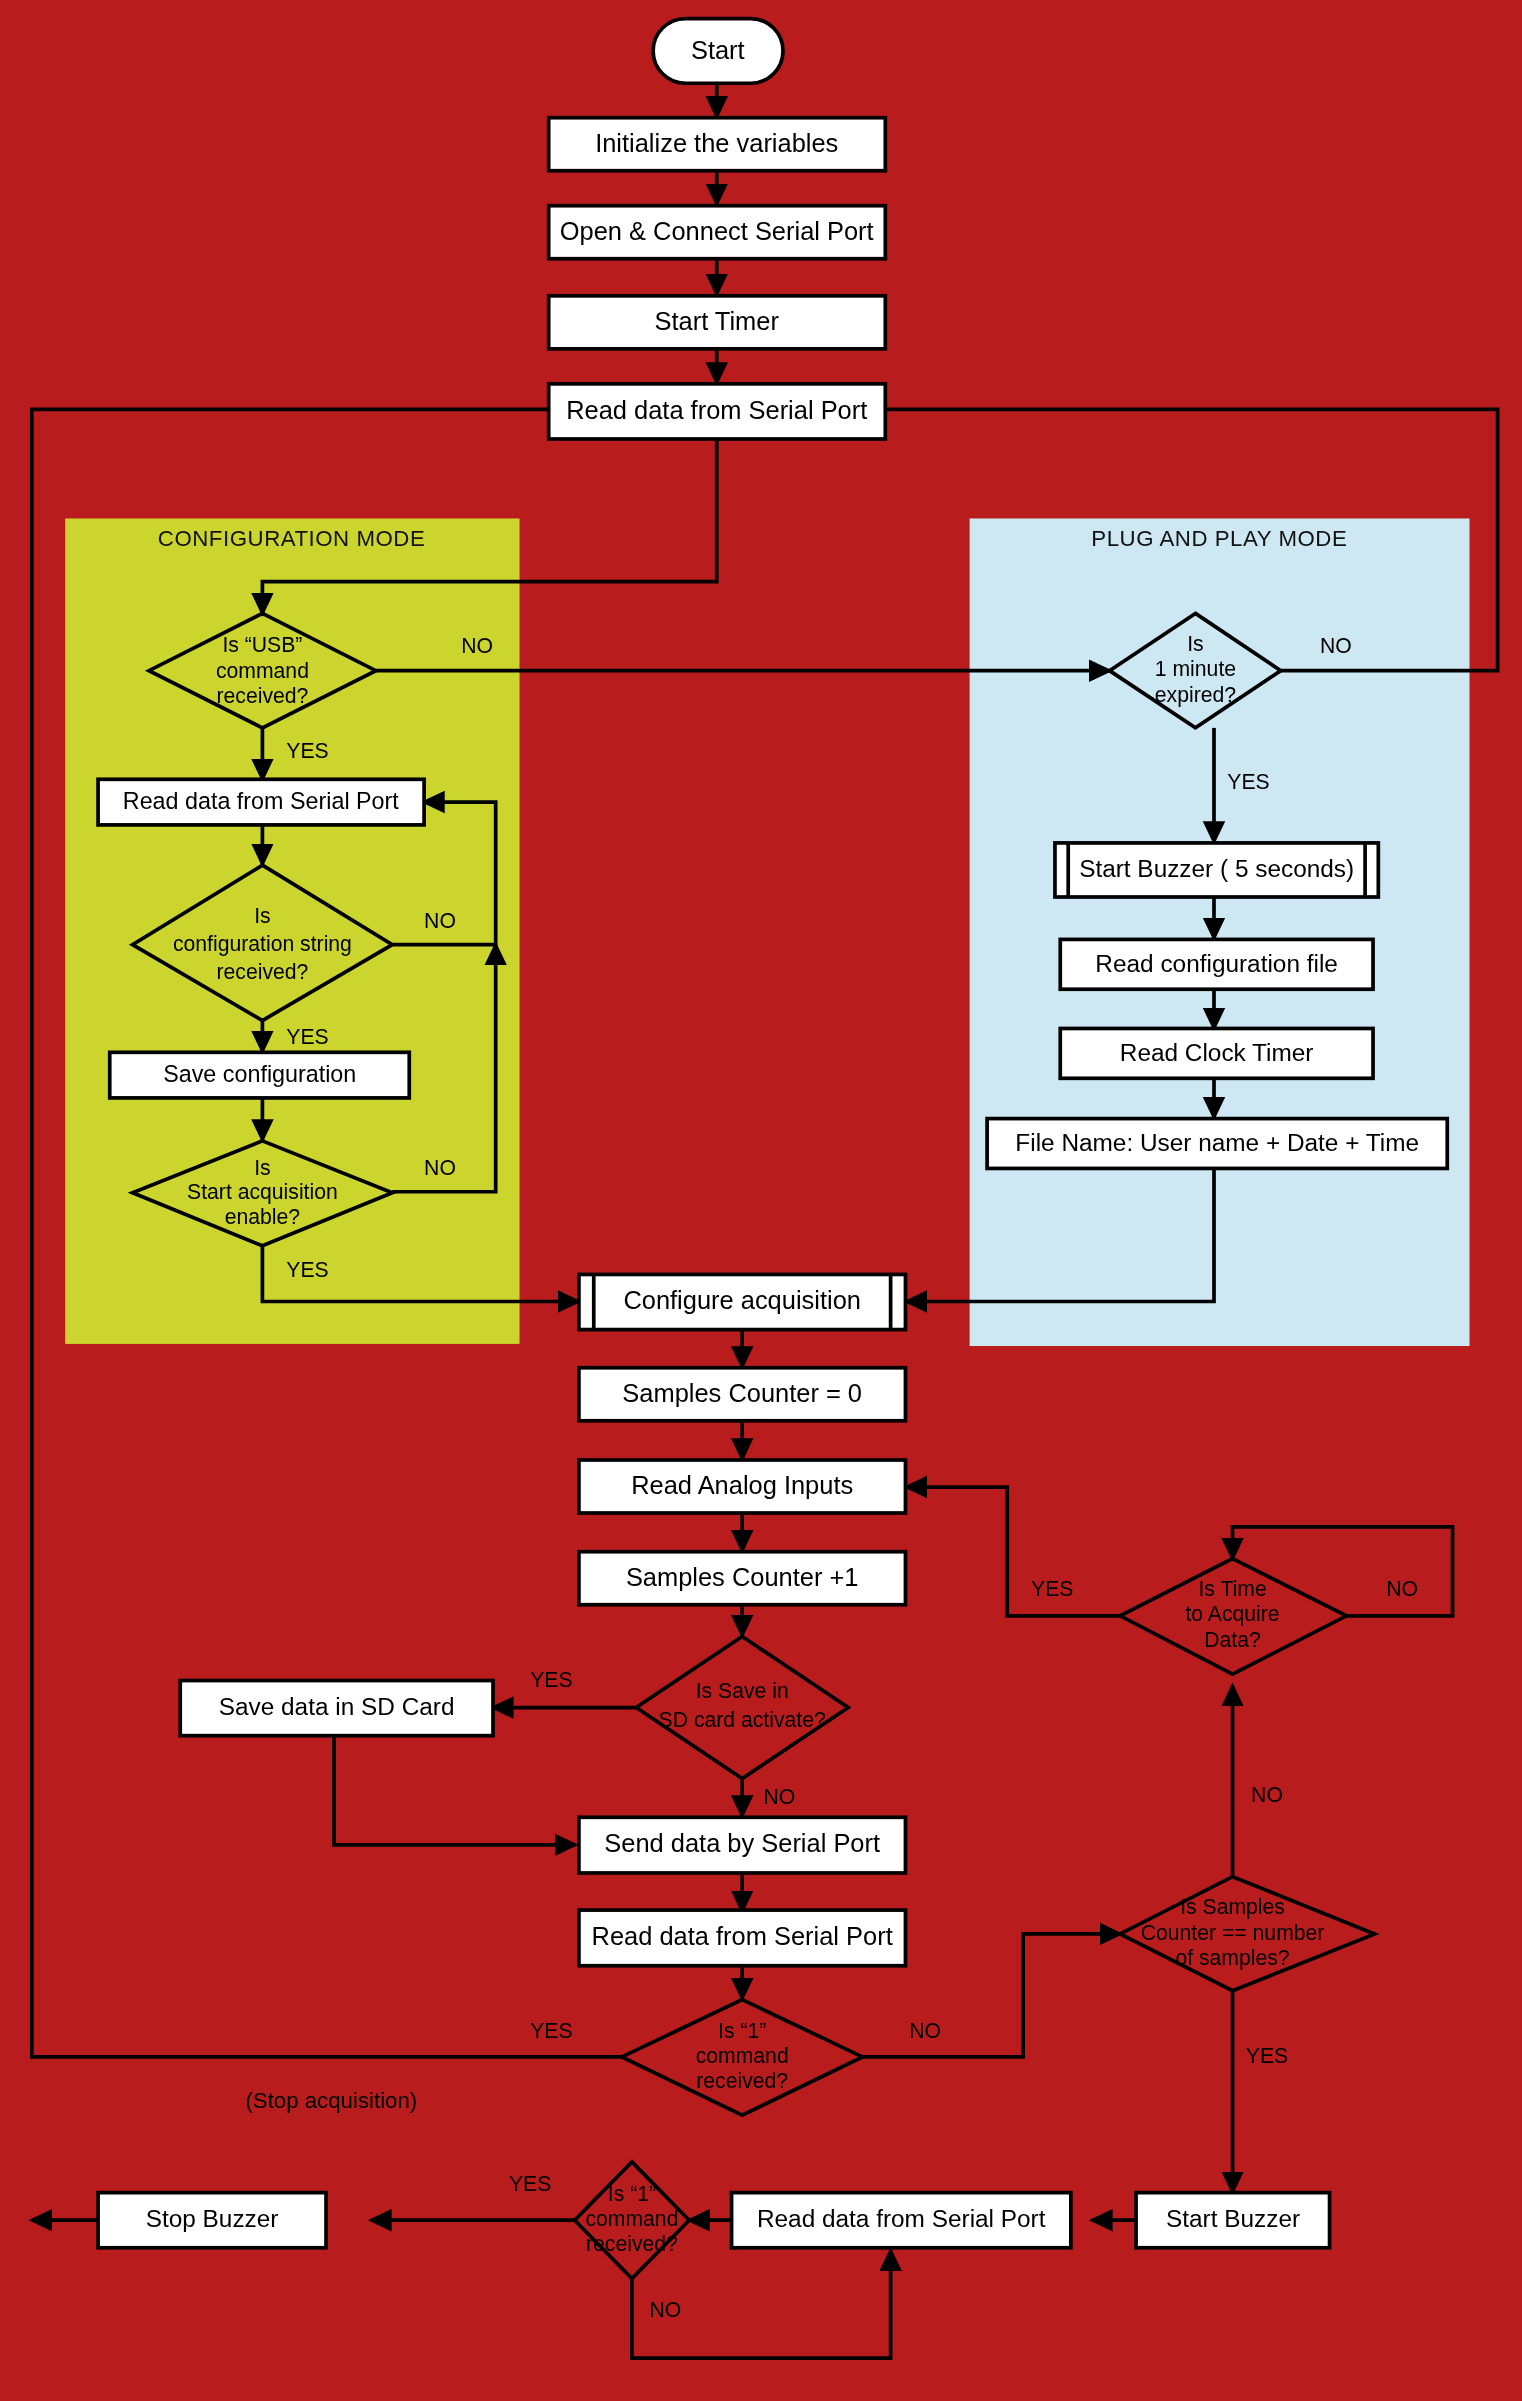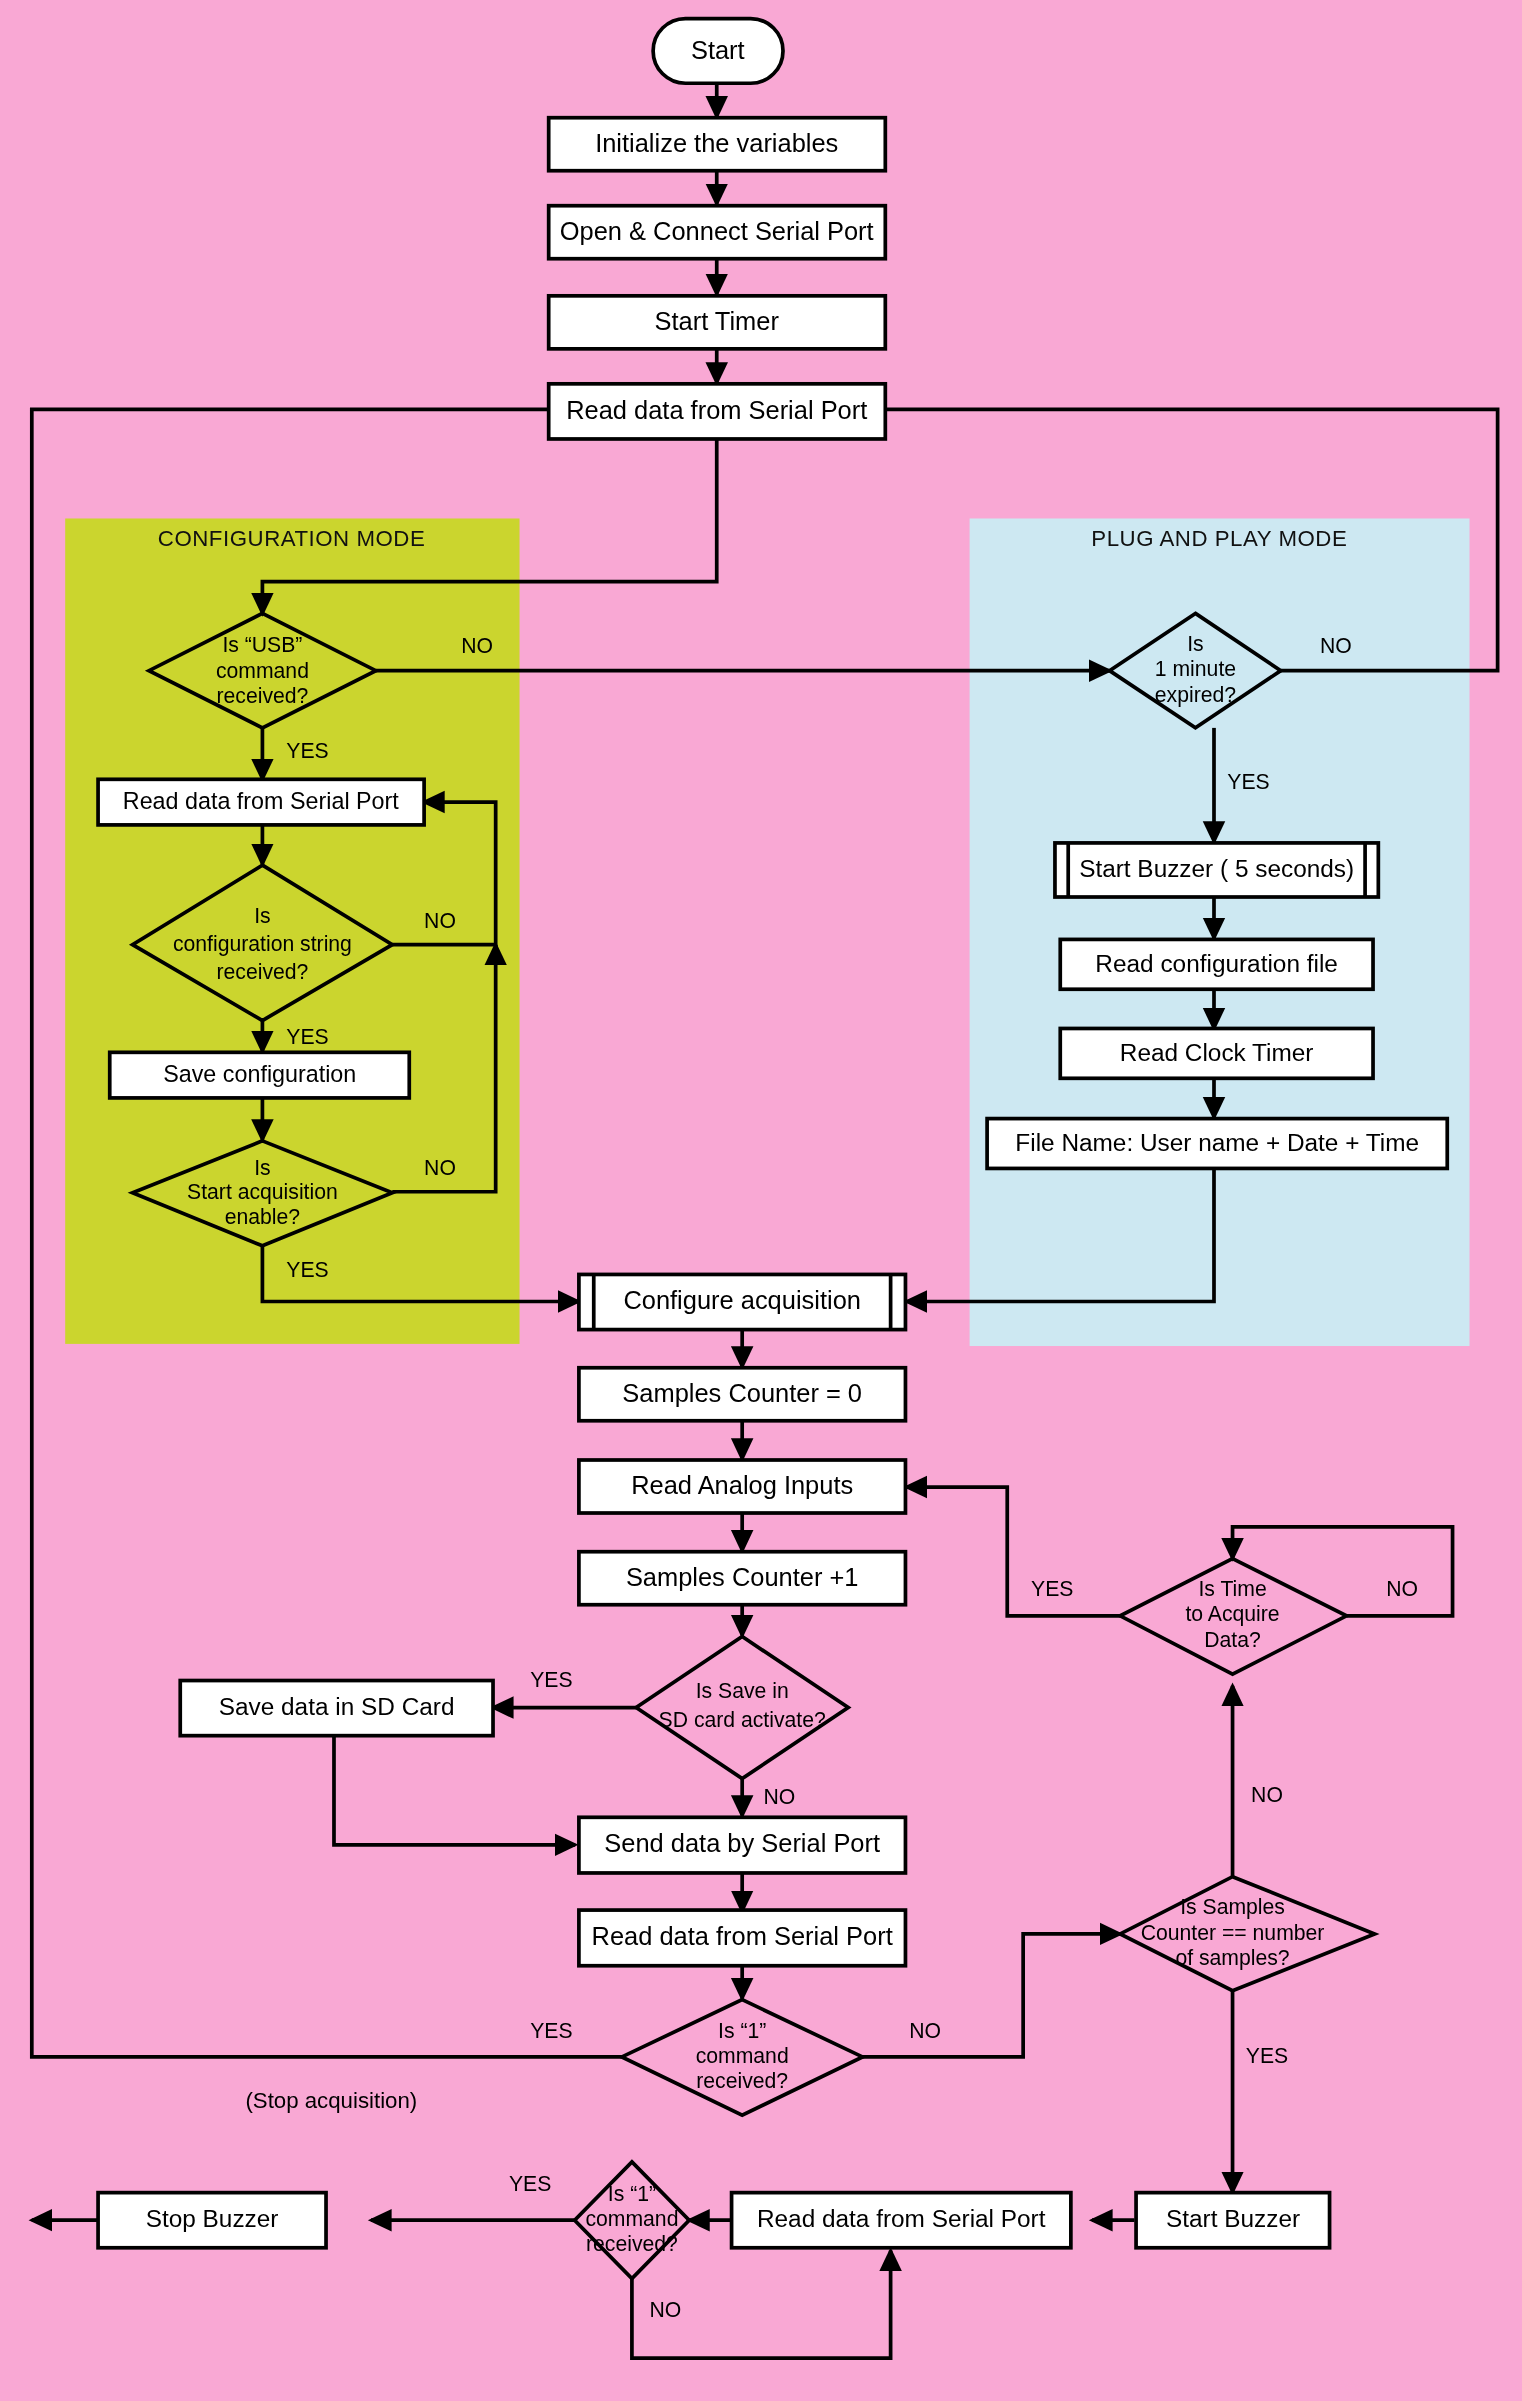--- a/index.html
+++ b/index.html
@@ -7,21 +7,21 @@
     padding: 0;
     background: #ffffff;
   }
   body {
     font-family: "Liberation Sans", sans-serif;
   }
   #flowchart-root {
     position: relative;
     width: 1522px;
     height: 2401px;
-    background: #f9a8d4;
+    background: #b91c1c;
     overflow: hidden;
   }
   svg.board {
     position: absolute;
     top: 0; left: 0;
     width: 1522px;
     height: 2401px;
     display: block;
   }
   .node-text {

